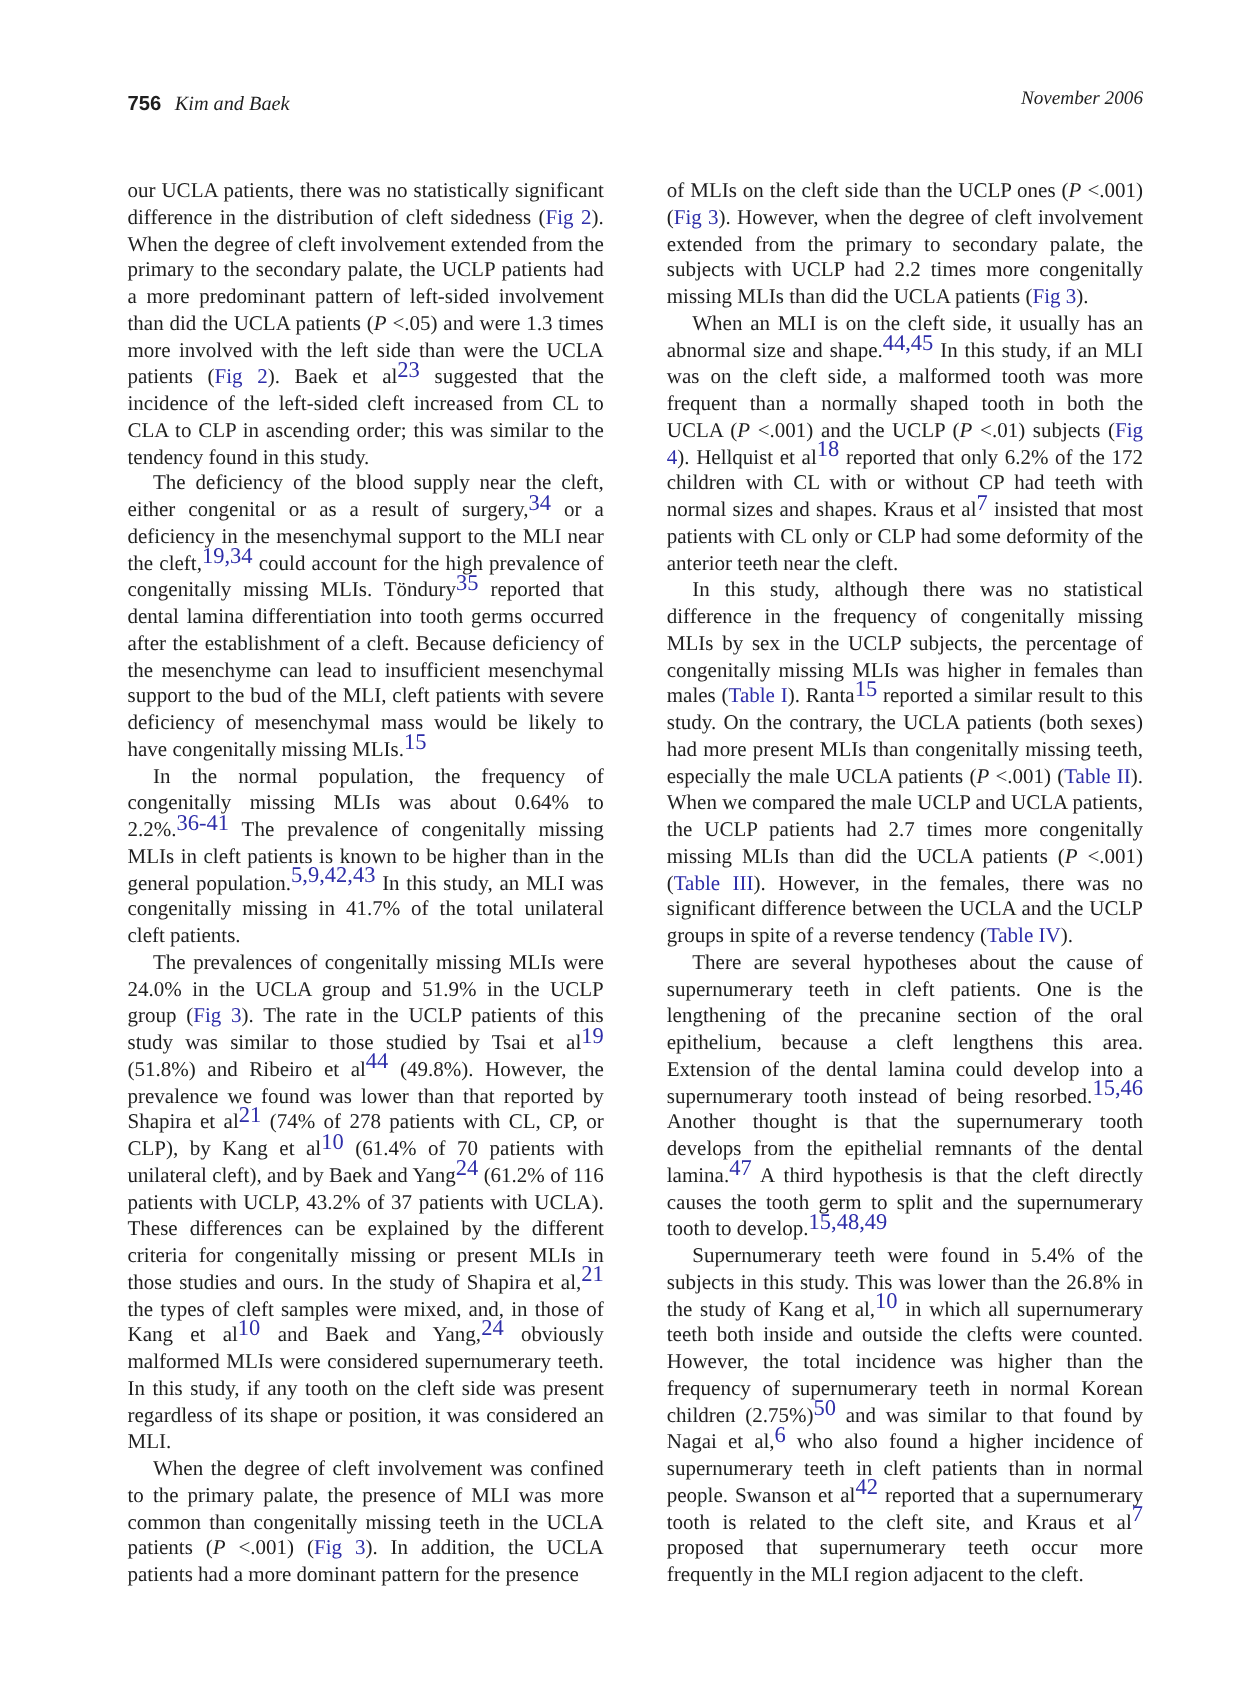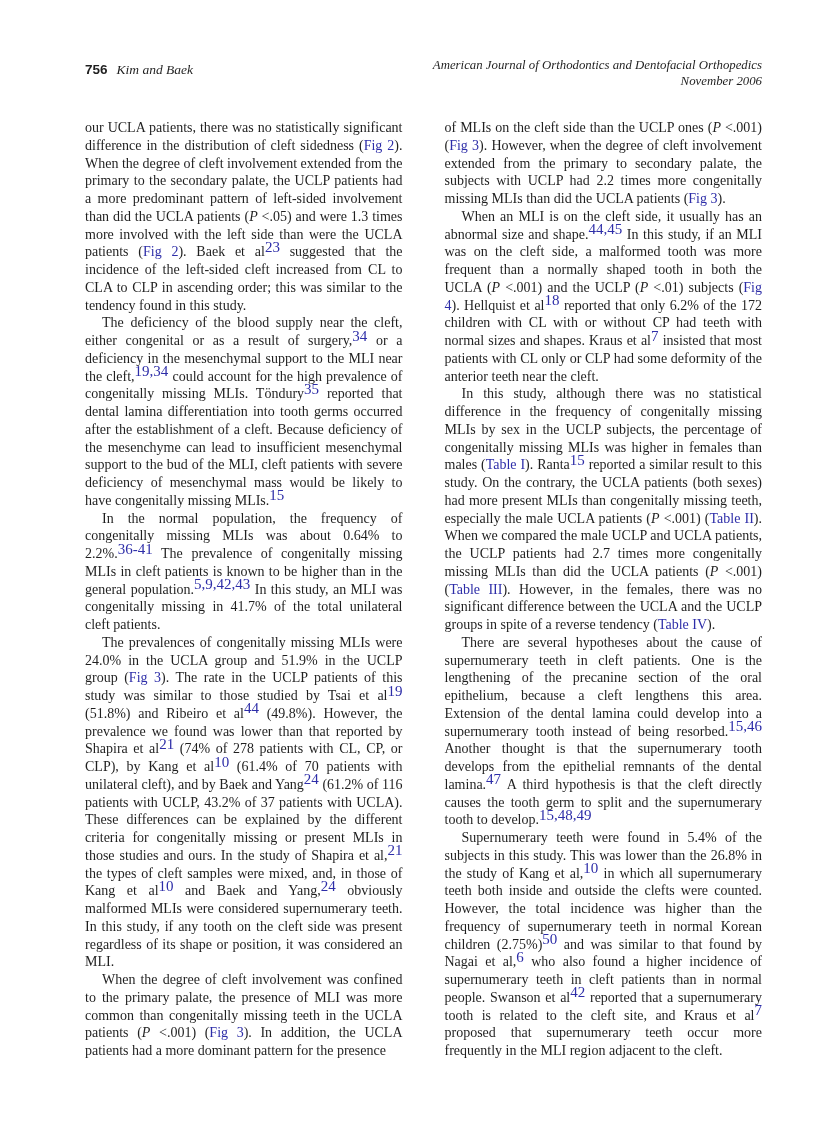--- a/index.html
+++ b/index.html
@@ -66,21 +66,20 @@
 </head>
 <body>
 
 <div class="page" style="background: rgb(255, 255, 255);">
 
   <header class="page-header">
     <div class="header-left">
       <span class="page-num">756</span><span class="running-authors">Kim and Baek</span>
     </div>
     <div class="header-right">
-      <div class="journal-name">American Journal of Orthodontics and Dentofacial Orthopedics</div>
       <div class="issue-date">November 2006</div>
     </div>
   </header>
 
   <div class="columns">
     <div class="column" id="col-left">
         <p class="para">our UCLA patients, there was no statistically significant difference in the distribution of cleft sidedness (<span class="ref-link">Fig 2</span>). When the degree of cleft involvement extended from the primary to the secondary palate, the UCLP patients had a more predominant pattern of left-sided involvement than did the UCLA patients (<span class="em-var">P</span> &lt;.05) and were 1.3 times more involved with the left side than were the UCLA patients (<span class="ref-link">Fig 2</span>). Baek et al<sup class="ref-sup">23</sup> suggested that the incidence of the left-sided cleft increased from CL to CLA to CLP in ascending order; this was similar to the tendency found in this study.</p>
         <p class="para indent">The deficiency of the blood supply near the cleft, either congenital or as a result of surgery,<sup class="ref-sup">34</sup> or a deficiency in the mesenchymal support to the MLI near the cleft,<sup class="ref-sup">19,34</sup> could account for the high prevalence of congenitally missing MLIs. Töndury<sup class="ref-sup">35</sup> reported that dental lamina differentiation into tooth germs occurred after the establishment of a cleft. Because deficiency of the mesenchyme can lead to insufficient mesenchymal support to the bud of the MLI, cleft patients with severe deficiency of mesenchymal mass would be likely to have congenitally missing MLIs.<sup class="ref-sup">15</sup></p>
         <p class="para indent">In the normal population, the frequency of congenitally missing MLIs was about 0.64% to 2.2%.<sup class="ref-sup">36-41</sup> The prevalence of congenitally missing MLIs in cleft patients is known to be higher than in the general population.<sup class="ref-sup">5,9,42,43</sup> In this study, an MLI was congenitally missing in 41.7% of the total unilateral cleft patients.</p>
         <p class="para indent">The prevalences of congenitally missing MLIs were 24.0% in the UCLA group and 51.9% in the UCLP group (<span class="ref-link">Fig 3</span>). The rate in the UCLP patients of this study was similar to those studied by Tsai et al<sup class="ref-sup">19</sup> (51.8%) and Ribeiro et al<sup class="ref-sup">44</sup> (49.8%). However, the prevalence we found was lower than that reported by Shapira et al<sup class="ref-sup">21</sup> (74% of 278 patients with CL, CP, or CLP), by Kang et al<sup class="ref-sup">10</sup> (61.4% of 70 patients with unilateral cleft), and by Baek and Yang<sup class="ref-sup">24</sup> (61.2% of 116 patients with UCLP, 43.2% of 37 patients with UCLA). These differences can be explained by the different criteria for congenitally missing or present MLIs in those studies and ours. In the study of Shapira et al,<sup class="ref-sup">21</sup> the types of cleft samples were mixed, and, in those of Kang et al<sup class="ref-sup">10</sup> and Baek and Yang,<sup class="ref-sup">24</sup> obviously malformed MLIs were considered supernumerary teeth. In this study, if any tooth on the cleft side was present regardless of its shape or position, it was considered an MLI.</p>

